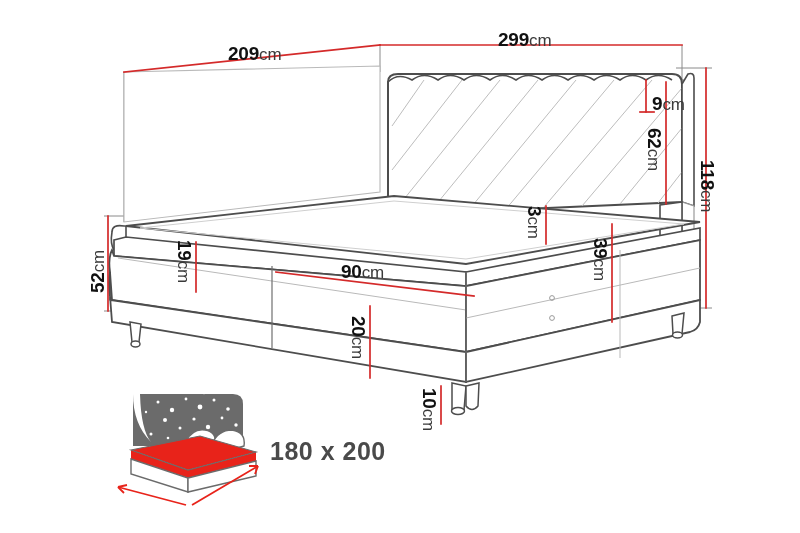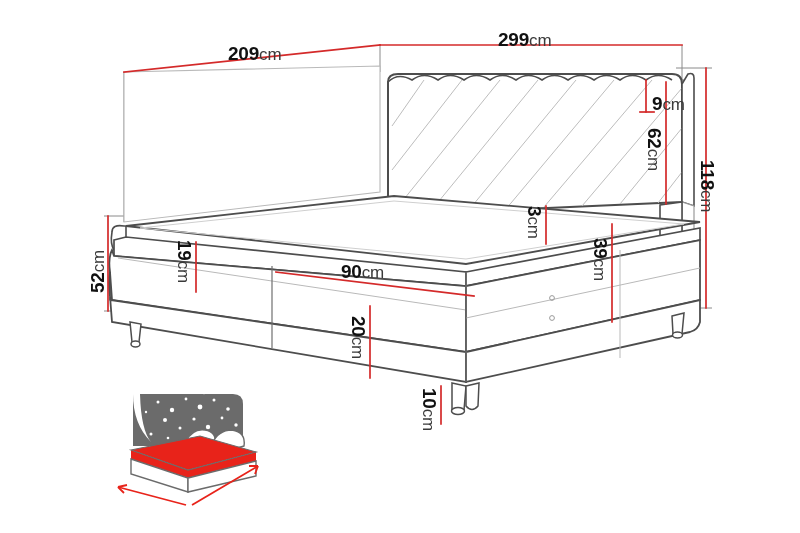--- a/index.html
+++ b/index.html
@@ -251,14 +251,15 @@
   </div>
 
   <div class="dim-label rot-cw" style="left:368px; top:316px;">
     <span class="num">20</span><span class="unit">cm</span>
   </div>
 
   <div class="dim-label rot-cw" style="left:439px; top:388px;">
     <span class="num">10</span><span class="unit">cm</span>
   </div>
 
+  <div class="size-text" style="left:270px; top:437px;">180 x 200</div>
 
 </div>
 
 </body></html>

